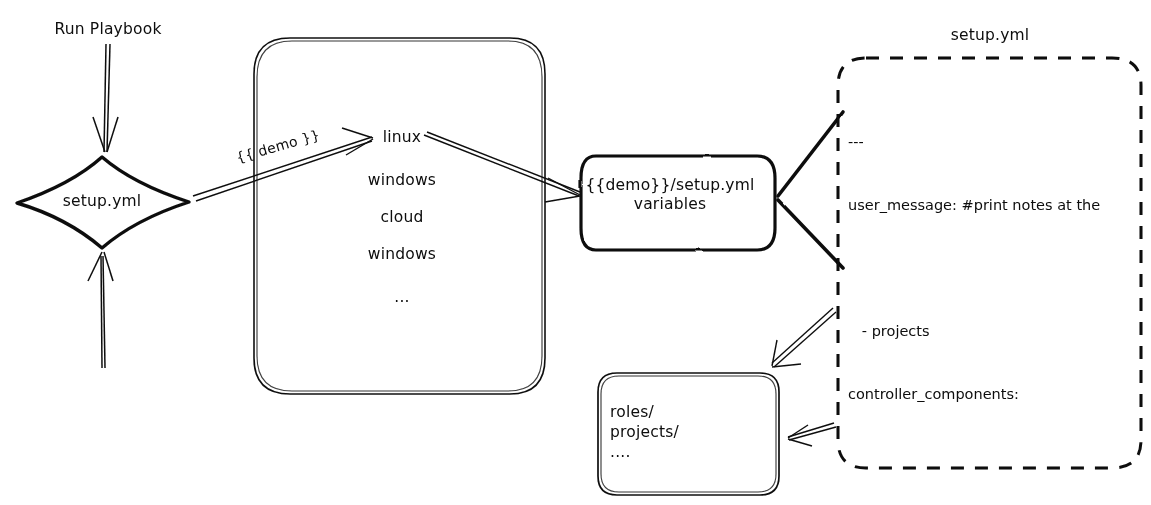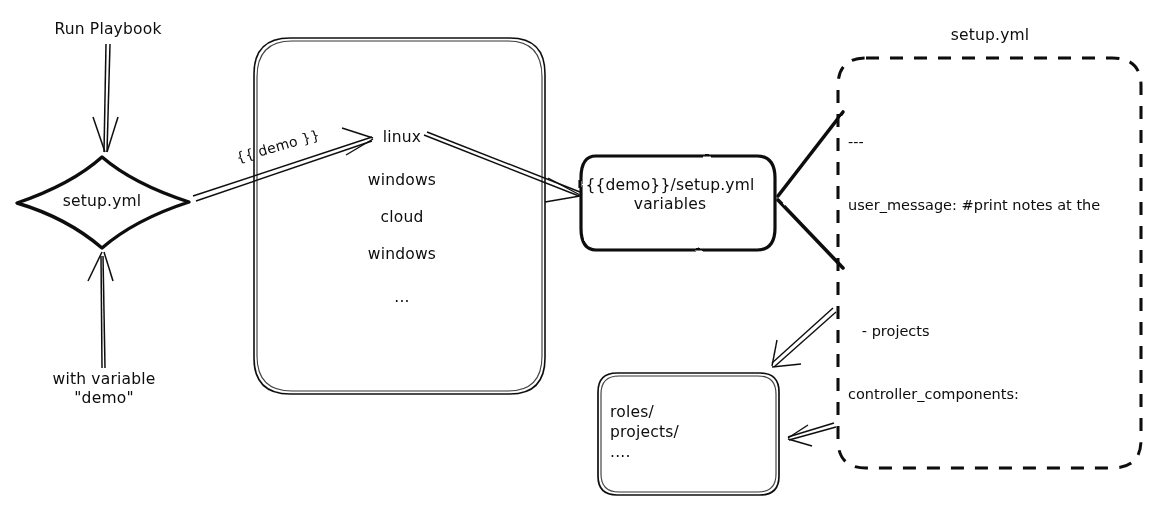--- a/index.html
+++ b/index.html
@@ -128,21 +128,20 @@
     </g>
 
     <g filter="url(#rough2)">
       <path class="bold-stroke" stroke-width="1.7" d="M617 373 L760 373 Q779 373 779 392 L779 476 Q779 495 760 495 L617 495 Q598 495 598 476 L598 392 Q598 373 617 373 Z"></path>
       <path class="bold-stroke" stroke-width="1.1" opacity="0.8" d="M619 376 L758 376 Q776 376 776 394 L776 474 Q776 492 758 492 L619 492 Q601 492 601 474 L601 394 Q601 376 619 376 Z"></path>
     </g>
   </svg>
 
   <div class="lbl center t155" style="left:108px; top:20px;">Run Playbook</div>
 
-  <div class="lbl center t155" style="left:104px; top:370px;">with variable<br>"demo"</div>
 
   <div class="lbl center t155" style="left:102px; top:192px;">setup.yml</div>
 
 
   <div class="lbl center t155" style="left:402px; top:128px;text-align:center;">linux</div>
   <div class="lbl center t155" style="left:402px; top:171px;">windows</div>
   <div class="lbl center t155" style="left:402px; top:208px;">cloud</div>
   <div class="lbl center t155" style="left:402px; top:245px;">windows</div>
   <div class="lbl center t155" style="left:402px; top:288px;">...</div>
 

